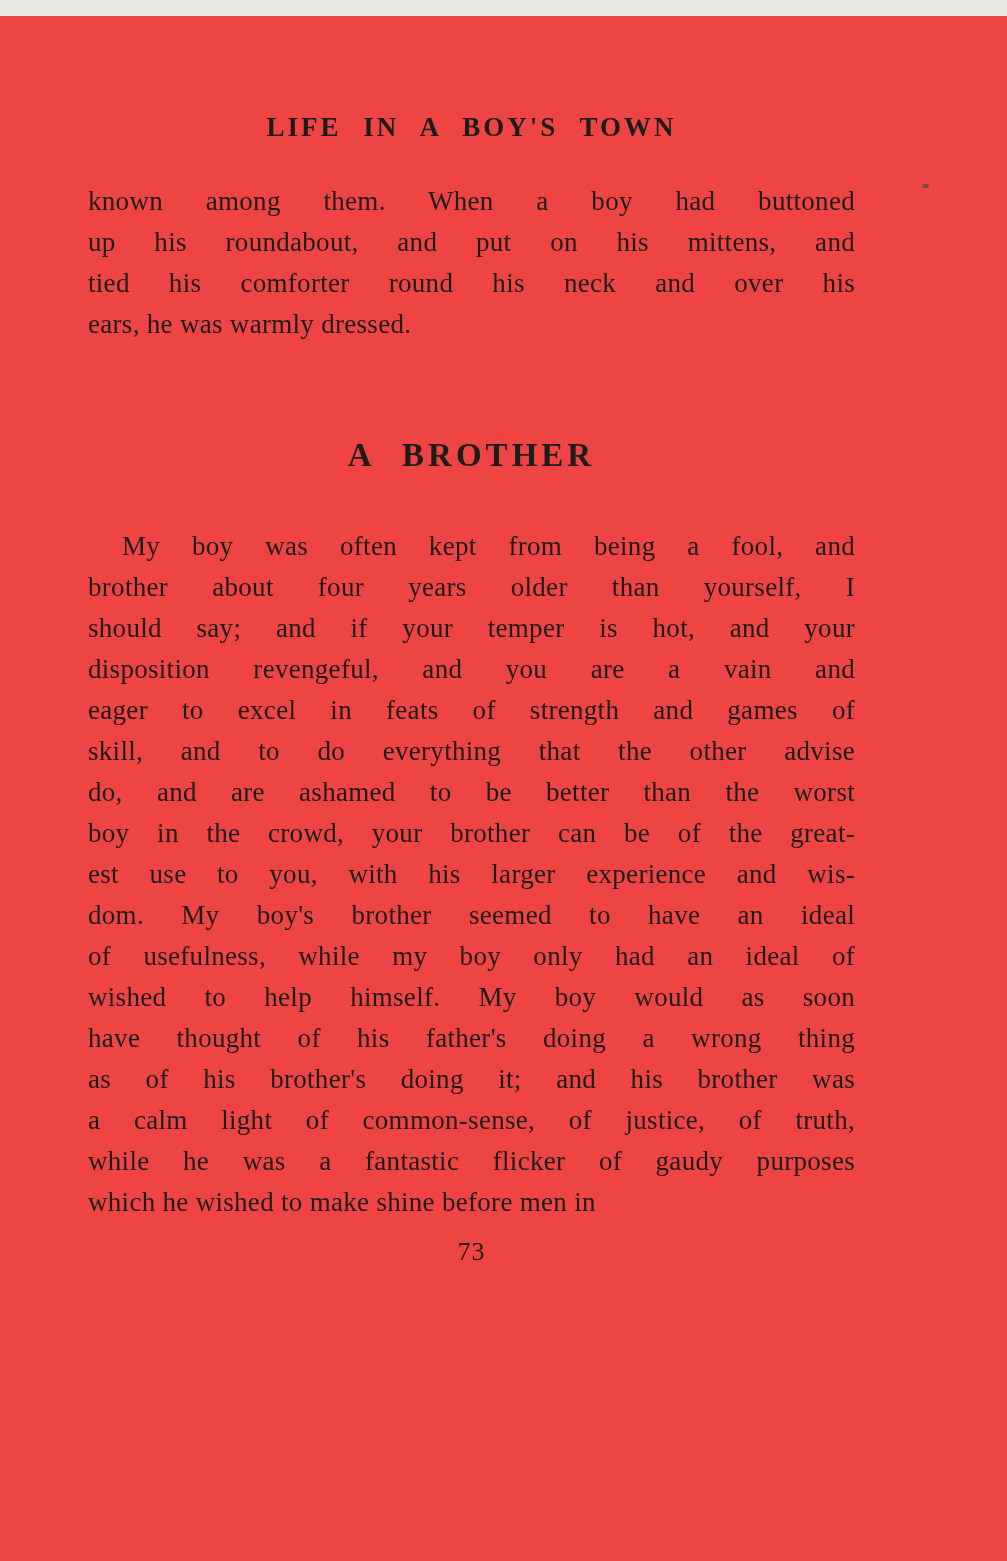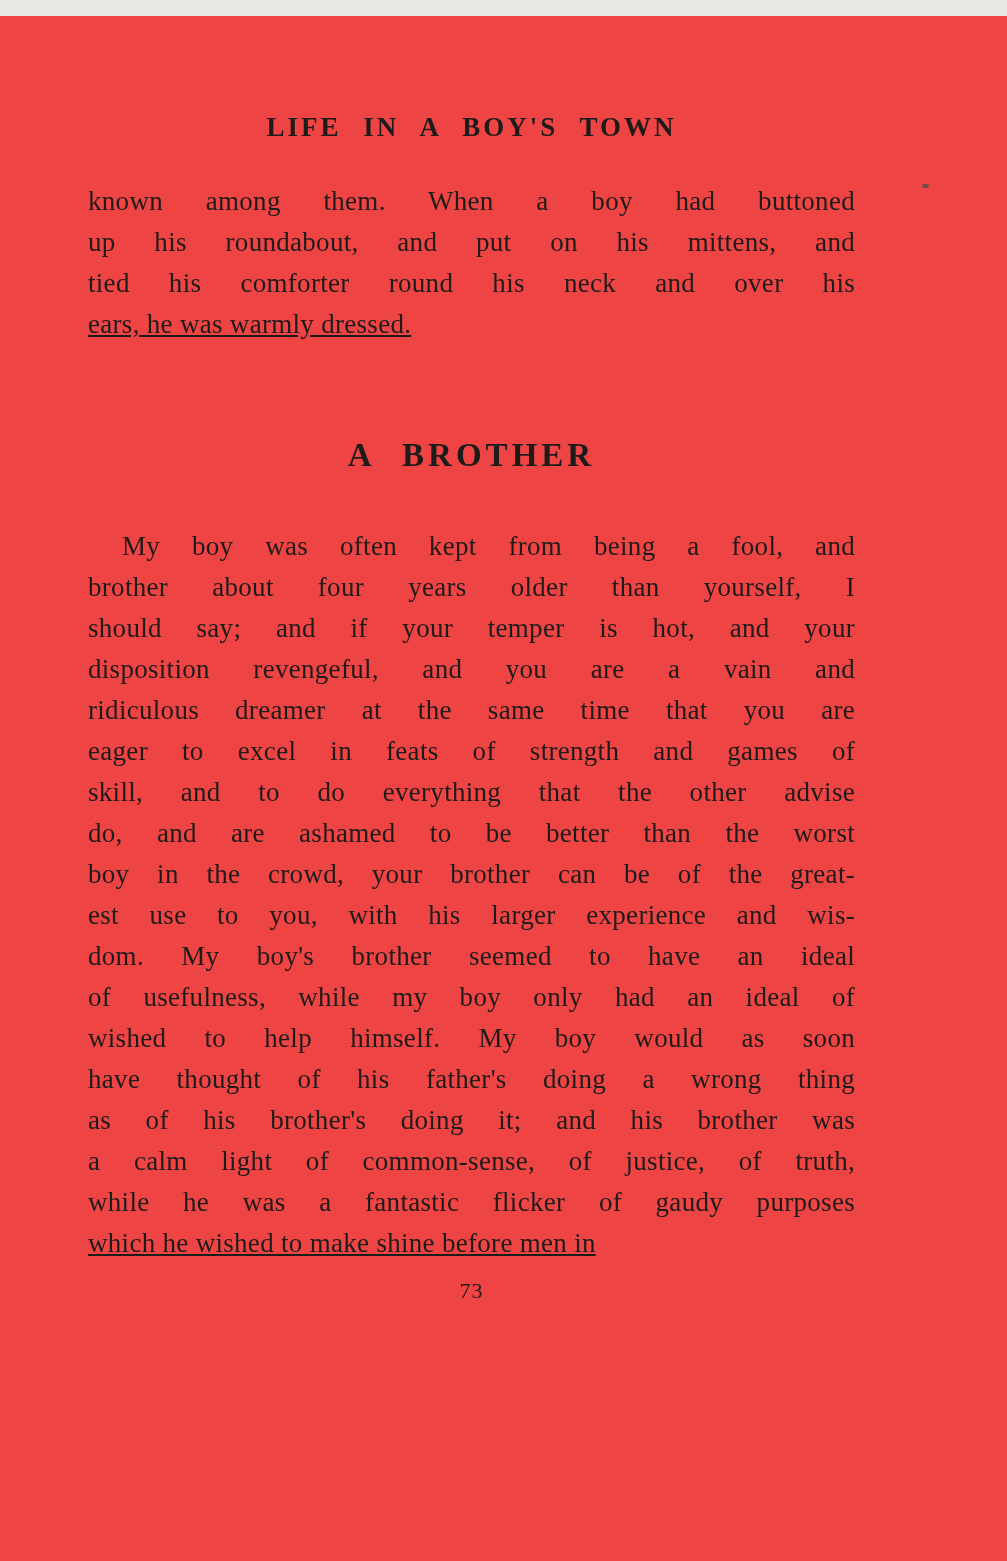--- a/index.html
+++ b/index.html
@@ -48,29 +48,28 @@
   .para-2 {
     margin-top: 54px;
   }
   .text-line {
     text-align: justify;
     text-align-last: justify;
     white-space: normal;
   }
   .text-line.last-line {
     text-align-last: left;
-    text-decoration: underline;
   }
   .text-line.first-indent {
     padding-left: 34px;
   }
   .page-number {
     margin-top: 14px;
     text-align: center;
-    font-size: 22px;
+    font-size: 26px;
     letter-spacing: 1px;
   }
   
   .speck {
     position: absolute;
     top: 168px;
     right: 78px;
     width: 7px;
     height: 4px;
     background: #55504a;
@@ -94,21 +93,20 @@
         <div class="text-line last-line">ears, he was warmly dressed.</div>
       </div>
 
     <div class="section-heading">A BROTHER</div>
 
     <div class="para para-2">
         <div class="text-line first-indent">My boy was often kept from being a fool, and</div>
         <div class="text-line">brother about four years older than yourself, I</div>
         <div class="text-line">should say; and if your temper is hot, and your</div>
         <div class="text-line">disposition revengeful, and you are a vain and</div>
-        <div class="text-line">ridiculous dreamer at the same time that you are</div>
         <div class="text-line">eager to excel in feats of strength and games of</div>
         <div class="text-line">skill, and to do everything that the other advise</div>
         <div class="text-line">do, and are ashamed to be better than the worst</div>
         <div class="text-line">boy in the crowd, your brother can be of the great-</div>
         <div class="text-line">est use to you, with his larger experience and wis-</div>
         <div class="text-line">dom. My boy's brother seemed to have an ideal</div>
         <div class="text-line">of usefulness, while my boy only had an ideal of</div>
         <div class="text-line">wished to help himself. My boy would as soon</div>
         <div class="text-line">have thought of his father's doing a wrong thing</div>
         <div class="text-line">as of his brother's doing it; and his brother was</div>

